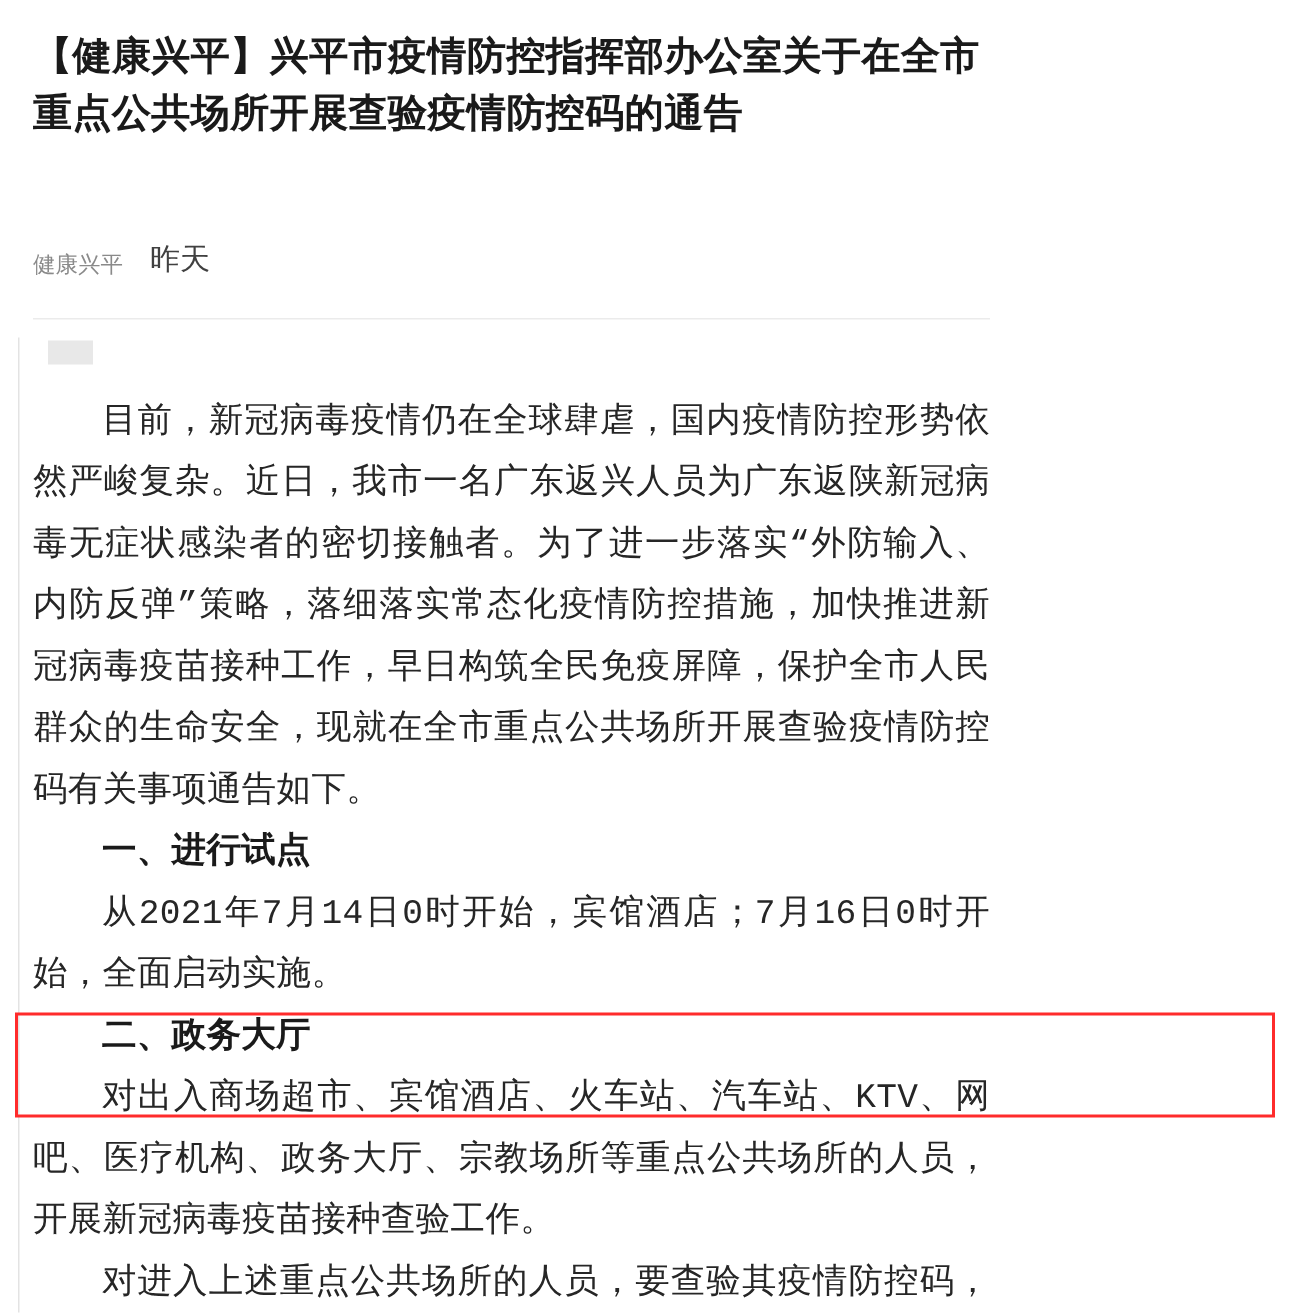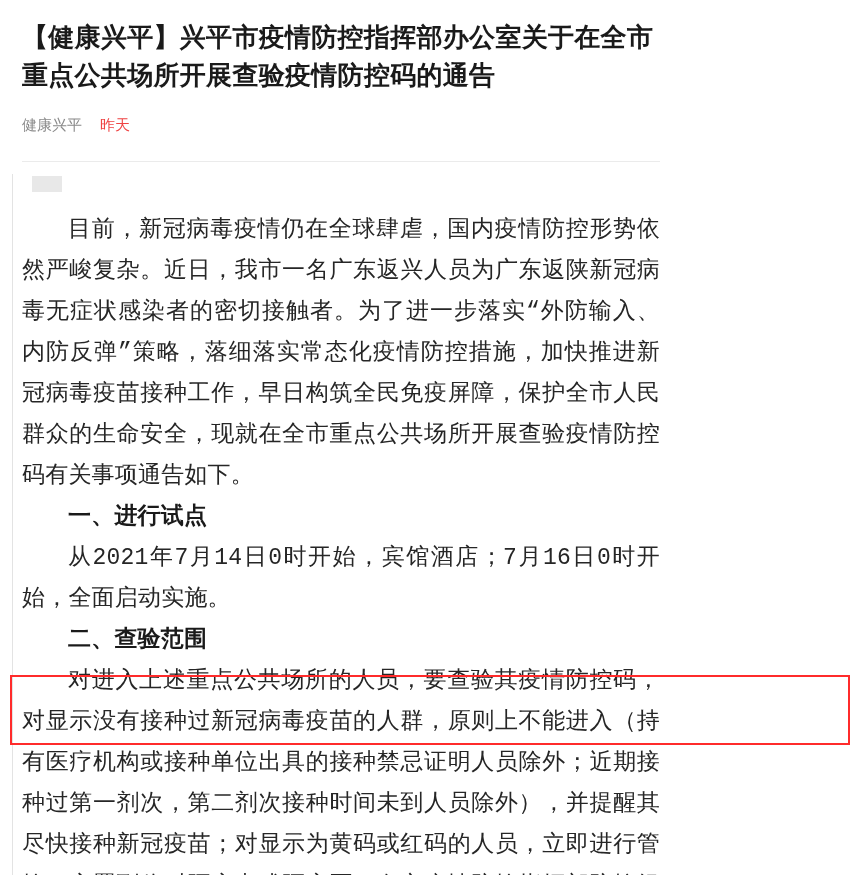--- a/index.html
+++ b/index.html
@@ -36,22 +36,23 @@
     margin-top: 22px;
     display: flex;
     align-items: flex-end;
     gap: 18px;
   }
   .meta-account {
     font-size: 15px;
     color: #8a8a8a;
   }
   .meta-time {
-    font-size: 15px;
-    color: #ef4444;
+    font-size: 20px;
+    color: #404040;
+    margin-top: 43px;
   }
   .divider {
     margin: 26px 0 0 0;
     height: 1px;
     background: #ebebeb;
     width: 100%;
   }
   .body-wrap {
     position: relative;
     padding: 0 22px;
@@ -117,20 +118,21 @@
   </div>
 
   <div class="body-wrap">
     <div class="left-rule"></div>
     <div class="redaction"></div>
 
     <div class="content">
       <p class="para">目前，新冠病毒疫情仍在全球肆虐，国内疫情防控形势依然严峻复杂。近日，我市一名广东返兴人员为广东返陕新冠病毒无症状感染者的密切接触者。为了进一步落实“外防输入、内防反弹”策略，落细落实常态化疫情防控措施，加快推进新冠病毒疫苗接种工作，早日构筑全民免疫屏障，保护全市人民群众的生命安全，现就在全市重点公共场所开展查验疫情防控码有关事项通告如下。</p>
       <p class="section-head">一、进行试点</p>
       <p class="para">从2021年7月14日0时开始，宾馆酒店；7月16日0时开始，全面启动实施。</p>
-      <p class="section-head">二、查验范围</p>
+      <p class="section-head">二、政务大厅</p>
+      <p class="para">对出入商场超市、宾馆酒店、火车站、汽车站、KTV、网吧、医疗机构、政务大厅、宗教场所等重点公共场所的人员，开展新冠病毒疫苗接种查验工作。</p>
       <p class="para">对进入上述重点公共场所的人员，要查验其疫情防控码，对显示没有接种过新冠病毒疫苗的人群，原则上不能进入（持有医疗机构或接种单位出具的接种禁忌证明人员除外；近期接种过第一剂次，第二剂次接种时间未到人员除外），并提醒其尽快接种新冠疫苗；对显示为黄码或红码的人员，立即进行管控，安置到临时隔离点或隔离区，向市疫情防控指挥部防控组报告，直至相关处置人员到场后移交。</p>
     </div>
   </div>
 
   <div class="highlight-box"></div>
 
 </div>
 
 </body></html>

